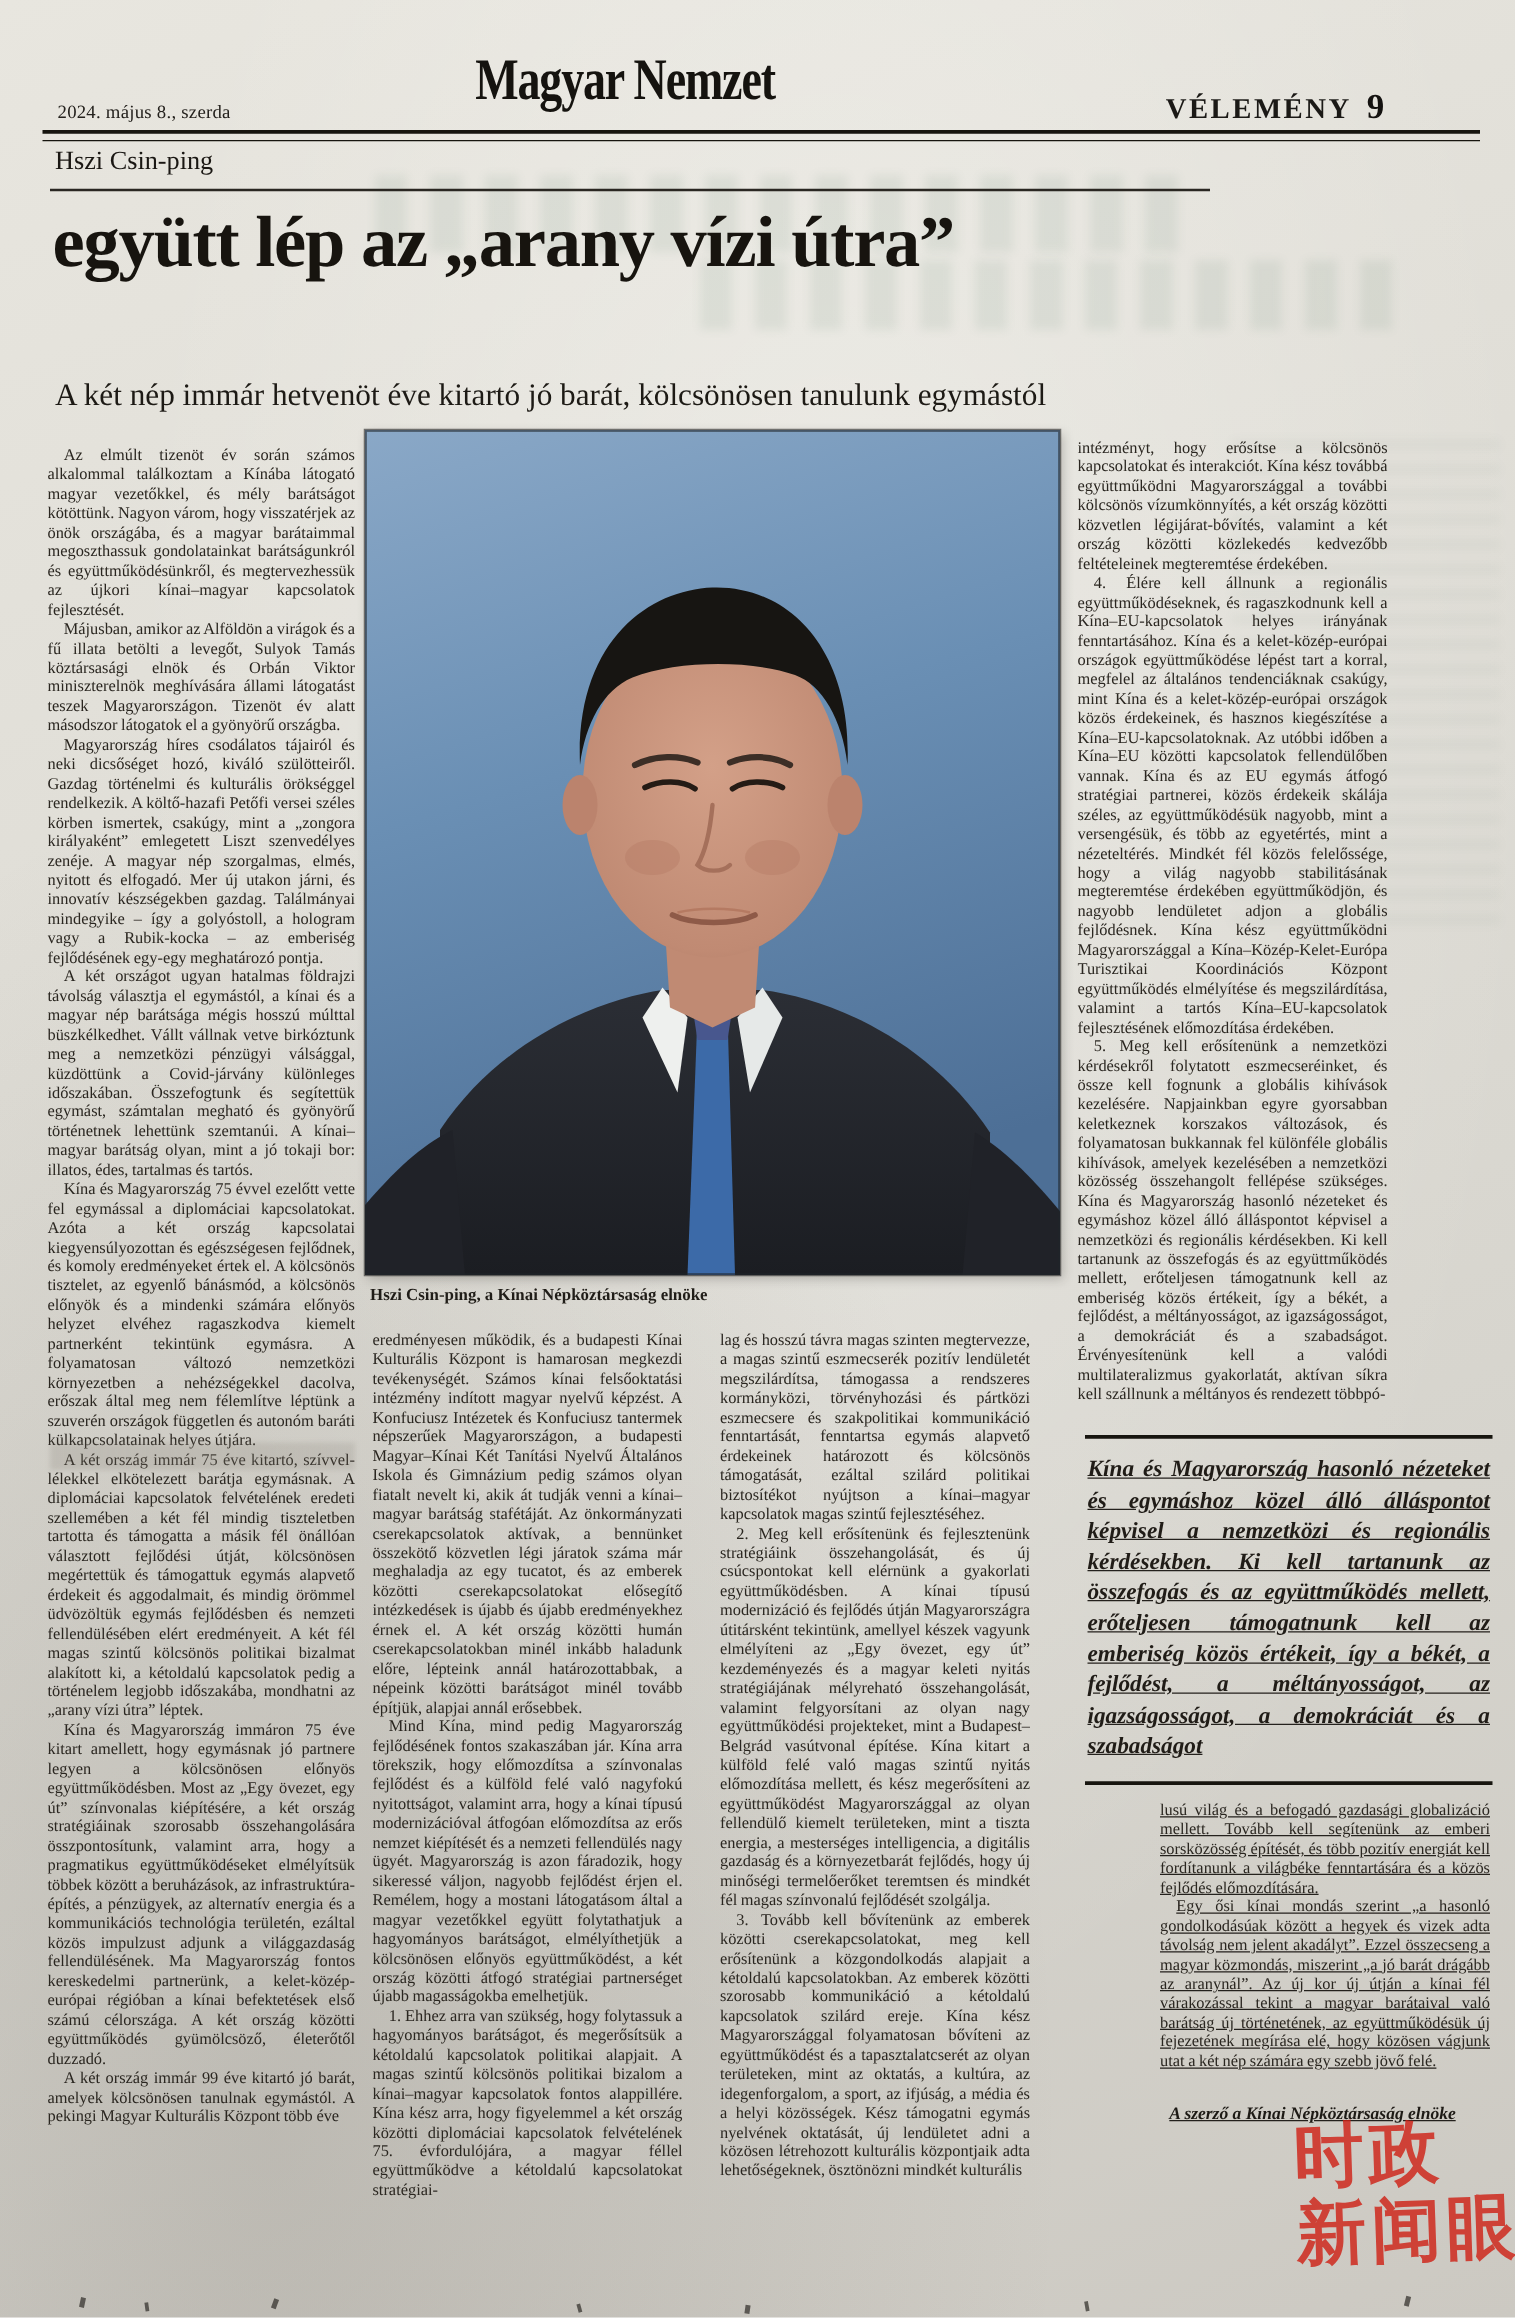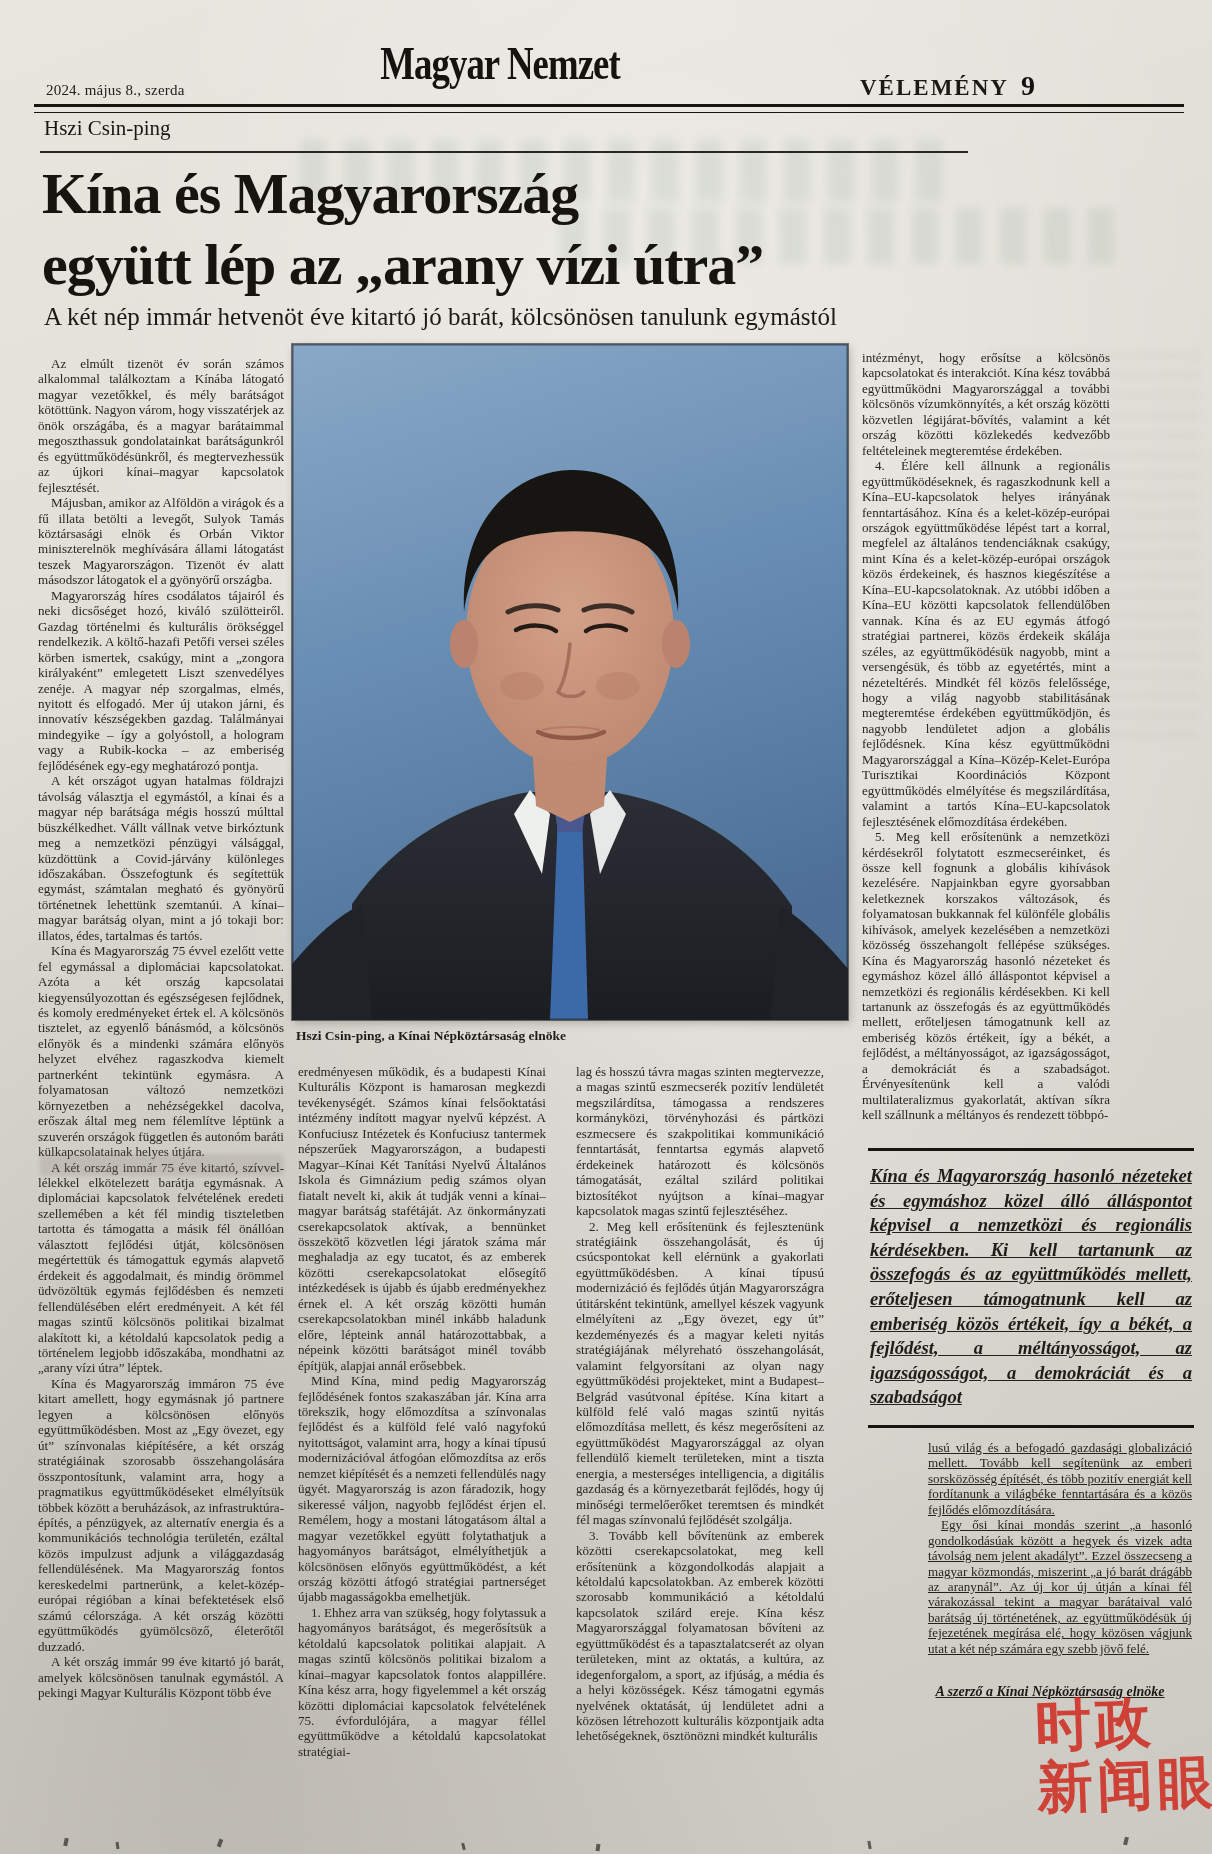--- a/index.html
+++ b/index.html
@@ -11,21 +11,21 @@
       linear-gradient(160deg,#e8e6df 0%,#dfddd6 38%,#d6d4cd 70%,#ccc9c2 100%);
     font-family:"Liberation Serif", serif;
     color:#24211d;
   }
   .abs{position:absolute;}
   
   .date{left:46px;top:82px;font-size:15px;letter-spacing:.2px;}
   .masthead{left:280px;top:40px;width:440px;text-align:center;
     font-size:40px;font-weight:bold;letter-spacing:-1px;
     transform:scaleY(1.18) scaleX(.92);color:#15130f;}
-  .section-box{left:860px;top:70px;width:320px;text-align:left;}
+  .section-box{left:860px;top:70px;width:320px;text-align:center;}
   .section-label{font-size:23px;font-weight:bold;letter-spacing:2px;color:#1b1916;}
   .page-num{font-size:28px;font-weight:bold;margin-left:12px;color:#141210;}
   .head-rule{left:34px;top:104px;width:1150px;height:5px;
     border-top:3px solid #17150f;border-bottom:1px solid #17150f;}
   
   .kicker{left:44px;top:116px;font-size:21px;font-weight:normal;color:#1a1713;}
   .kicker-rule{left:40px;top:151px;width:928px;height:0;border-top:2px solid #2a2722;}
   .headline{left:42px;top:158px;width:930px;font-size:58px;line-height:71px;
     font-weight:bold;color:#17140f;letter-spacing:-1px;}
   .subhead{left:44px;top:302px;width:935px;font-size:25px;line-height:30px;color:#1d1a15;}
@@ -80,21 +80,20 @@
 <div class="abs date">2024. május 8., szerda</div>
 <div class="abs masthead">Magyar Nemzet</div>
 <div class="abs section-box">
   <span class="section-label">VÉLEMÉNY</span><span class="page-num">9</span>
 </div>
 <div class="abs head-rule"></div>
 
 <div class="abs kicker">Hszi Csin-ping</div>
 <div class="abs kicker-rule"></div>
 <div class="abs headline">
-  <div>Kína és Magyarország</div>
   <div>együtt lép az „arany vízi útra”</div>
 </div>
 <div class="abs subhead">A két nép immár hetvenöt éve kitartó jó barát, kölcsönösen tanulunk egymástól</div>
 
 <div class="abs photo">
   <svg width="556" height="676" viewBox="0 0 556 676">
     <defs>
       <linearGradient id="bg" x1="0" y1="0" x2="0.25" y2="1">
         <stop offset="0" stop-color="#8aa8c7"></stop>
         <stop offset="0.45" stop-color="#6a8fb4"></stop>

